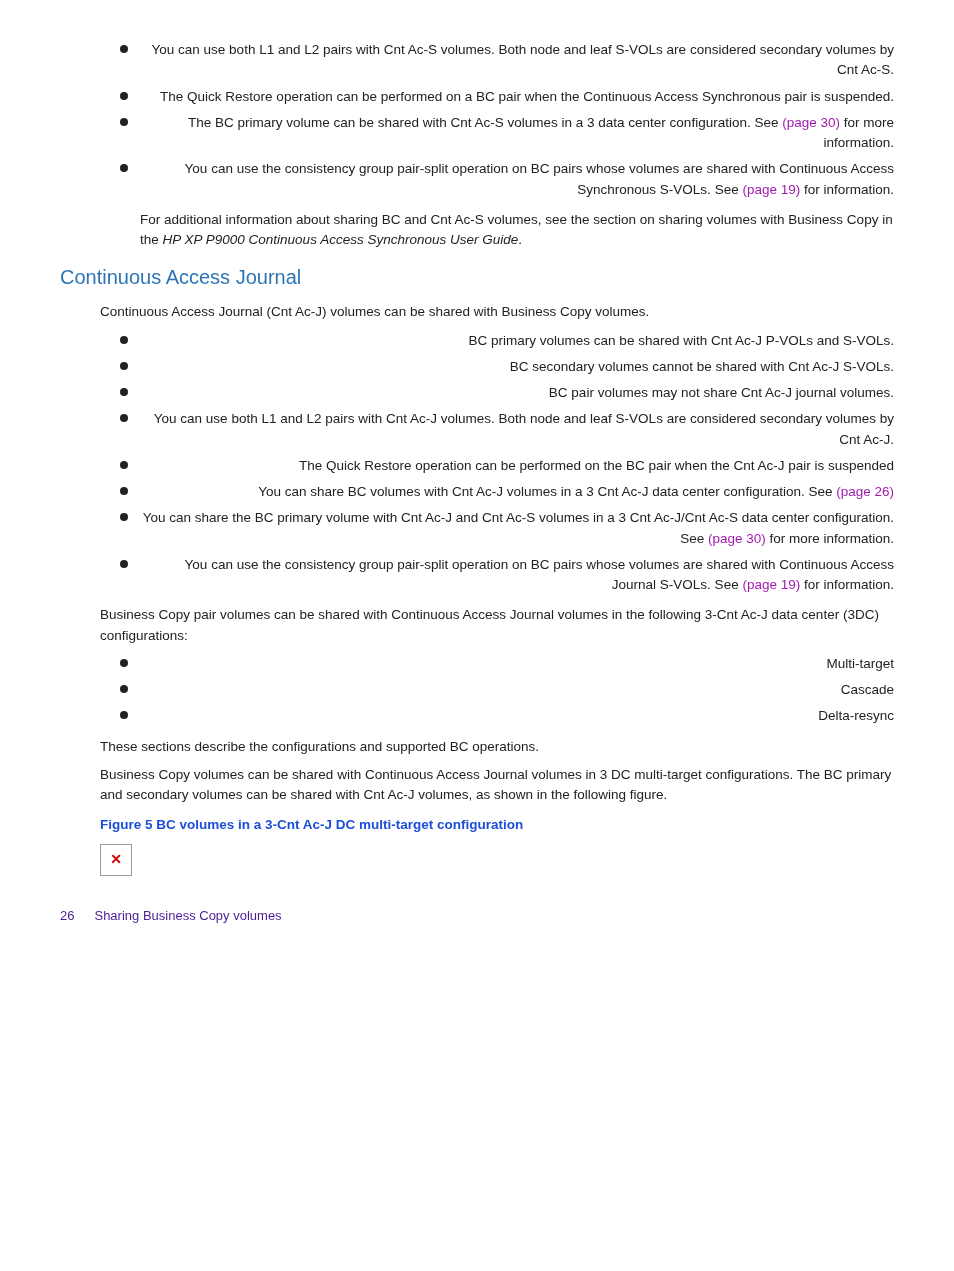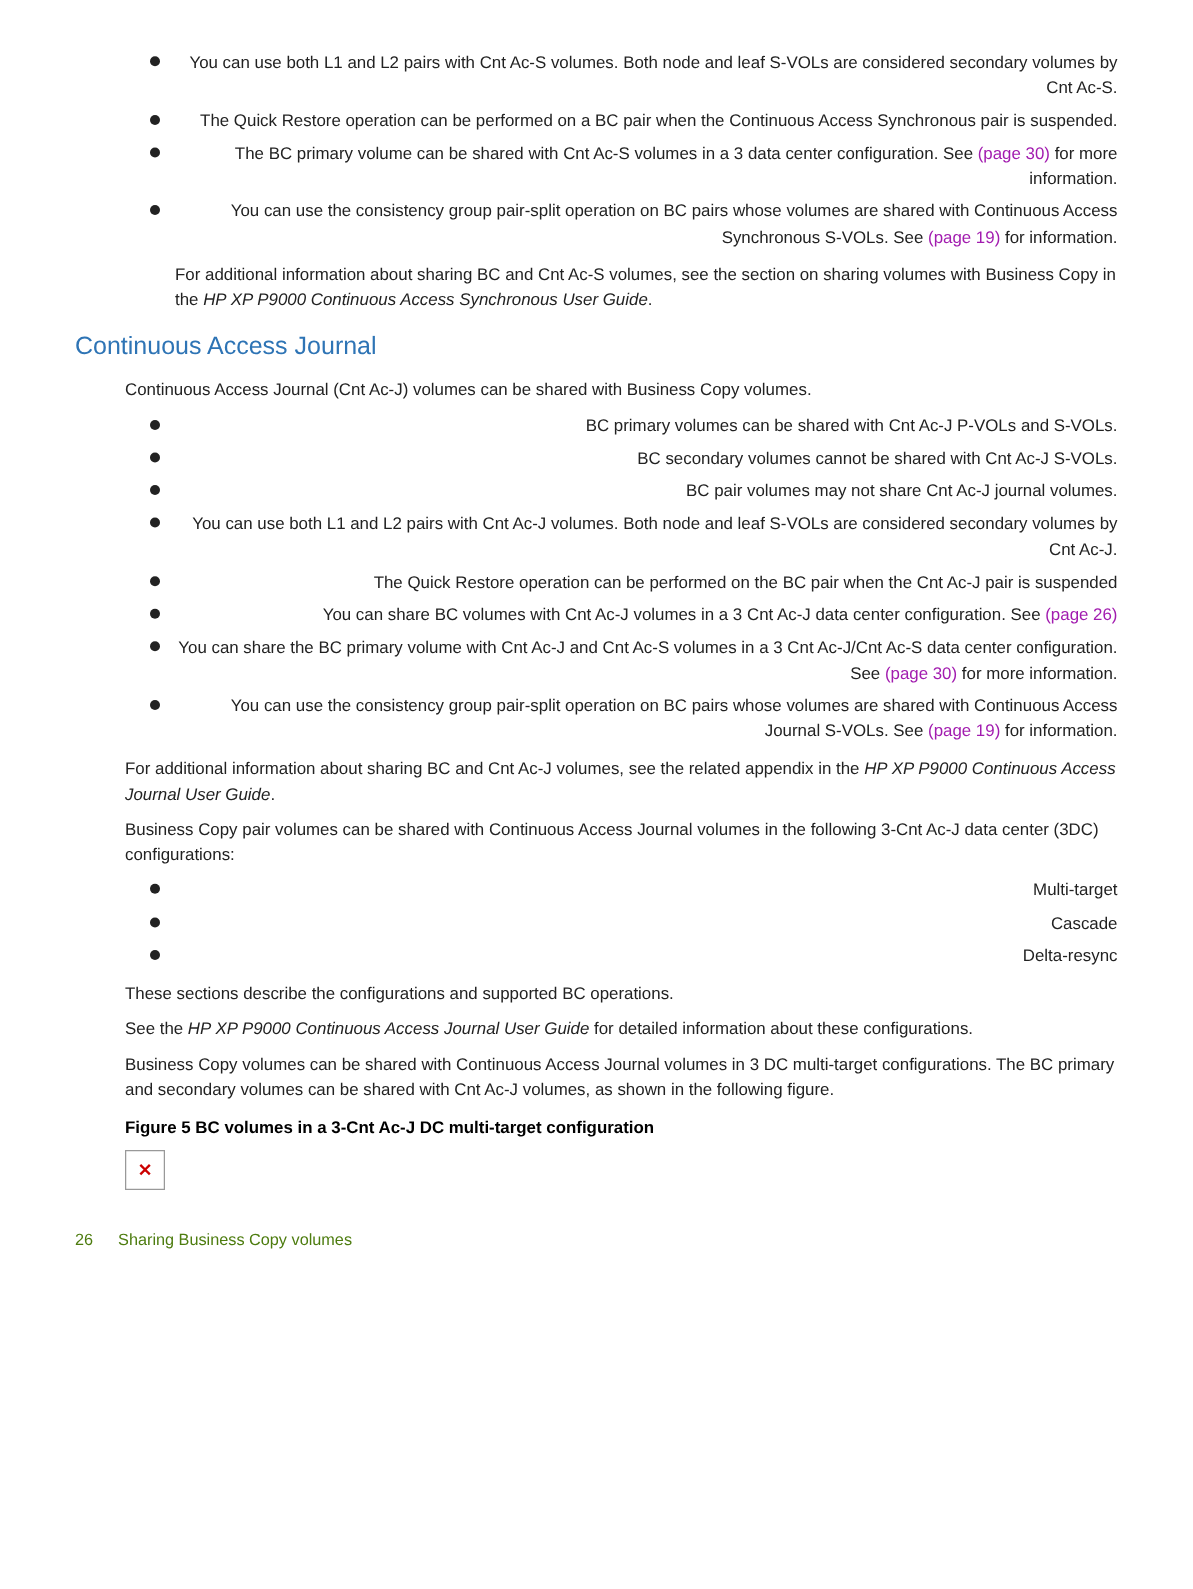--- a/index.html
+++ b/index.html
@@ -59,21 +59,21 @@
 
     .sub-section-heading {
       color: #2e74b5;
       font-size: 15.5px;
       font-weight: normal;
       margin-top: 16px;
       margin-bottom: 8px;
     }
 
     .figure-caption {
-      color: #000000;
+      color: #1d4ed8;
       font-weight: bold;
       font-size: 13.5px;
       margin-top: 10px;
       margin-bottom: 8px;
     }
 
     .figure-placeholder {
       width: 32px;
       height: 32px;
       border: 1px solid #999;
@@ -98,21 +98,21 @@
       margin-bottom: 8px;
     }
 
     em {
       font-style: italic;
     }
 
     .page-footer {
       margin-top: 30px;
       font-size: 13px;
-      color: #4d7c0f;
+      color: #4c1d95;
       display: flex;
       align-items: flex-end;
       gap: 20px;
     }
 
     .page-footer .page-num {
       font-weight: normal;
     }
 
     .top-section {
@@ -179,21 +179,20 @@
       </li>
       <li>
         <span class="bullet"></span>
         <span class="bullet-text">You can share the BC primary volume with Cnt Ac-J and Cnt Ac-S volumes in a 3 Cnt Ac-J/Cnt Ac-S data center configuration. See <a class="link-ref" href="#">(page 30)</a> for more information.</span>
       </li>
       <li>
         <span class="bullet"></span>
         <span class="bullet-text">You can use the consistency group pair-split operation on BC pairs whose volumes are shared with Continuous Access Journal S-VOLs. See <a class="link-ref" href="#">(page 19)</a> for information.</span>
       </li>
     </ul>
-    <p class="para">For additional information about sharing BC and Cnt Ac-J volumes, see the related appendix in the <em>HP XP P9000 Continuous Access Journal User Guide</em>.</p>
   </div>
 </div>
 
 <div>
   <div class="indent">
     <p class="para">Business Copy pair volumes can be shared with Continuous Access Journal volumes in the following 3-Cnt Ac-J data center (3DC) configurations:</p>
     <ul class="bullet-list">
       <li>
         <span class="bullet"></span>
         <span class="bullet-text">Multi-target</span>
@@ -201,21 +200,20 @@
       <li>
         <span class="bullet"></span>
         <span class="bullet-text">Cascade</span>
       </li>
       <li>
         <span class="bullet"></span>
         <span class="bullet-text">Delta-resync</span>
       </li>
     </ul>
     <p class="para">These sections describe the configurations and supported BC operations.</p>
-    <p class="para">See the <em>HP XP P9000 Continuous Access Journal User Guide</em> for detailed information about these configurations.</p>
   </div>
 </div>
 
 <div>
   <div class="indent">
     <p class="para">Business Copy volumes can be shared with Continuous Access Journal volumes in 3 DC multi-target configurations. The BC primary and secondary volumes can be shared with Cnt Ac-J volumes, as shown in the following figure.</p>
     <p class="figure-caption">Figure 5 BC volumes in a 3-Cnt Ac-J DC multi-target configuration</p>
     <div class="figure-placeholder">
       <span>✕</span>
     </div>

